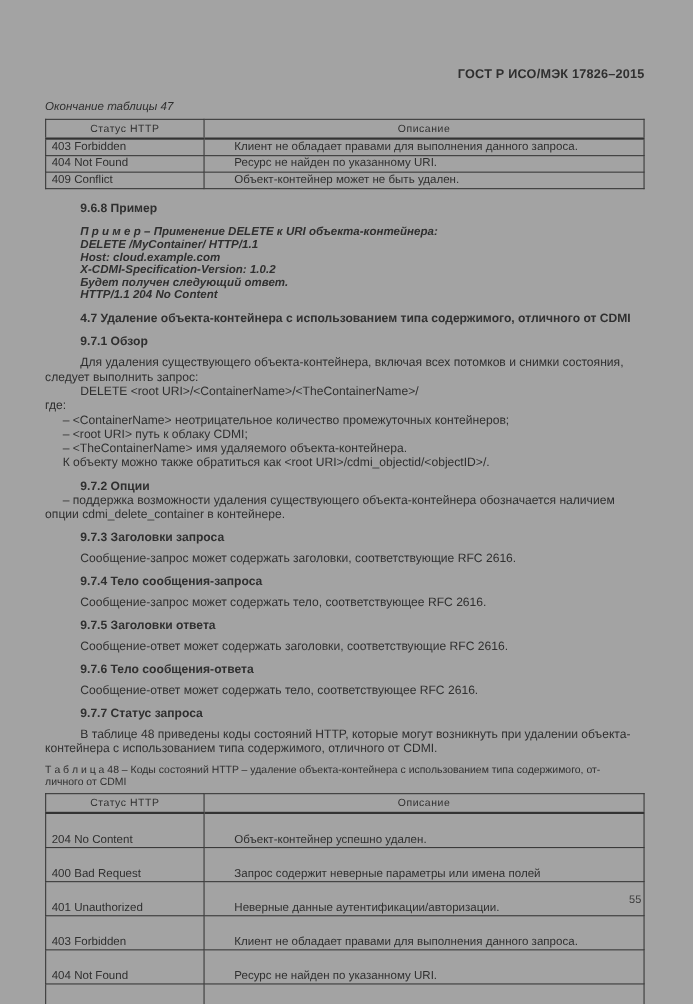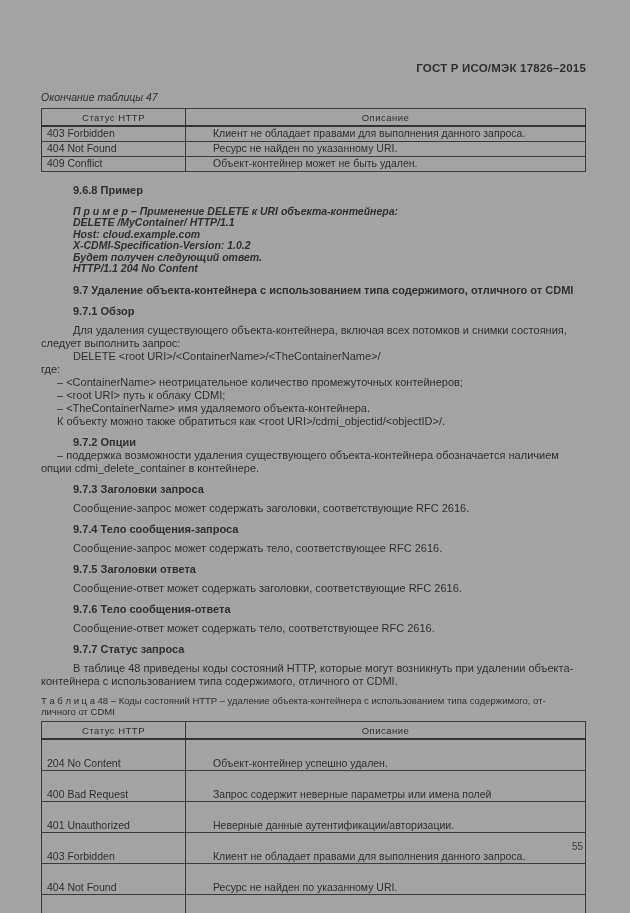--- a/index.html
+++ b/index.html
@@ -70,21 +70,21 @@
   .code-line { text-indent:32px; }
   .no-indent { text-indent:0; }
   .dash-line { text-indent:16px; }
   .tbl48-caption {
     margin-top:7px;
     font-size:9.5px;
     line-height:11px;
   }
   .page-number {
     position:absolute;
-    top:841px; right:47px;
+    top:813px; right:47px;
     font-size:10px;
     color:#3d3d3d;
     margin-left:27px;
   }
 </style>
 </head>
 <body>
 
 <div class="page">
   <div class="content">
@@ -122,21 +122,21 @@
 
     <div class="example">
       <div>П р и м е р  – Применение DELETE к URI объекта-контейнера:</div>
       <div>DELETE /MyContainer/ HTTP/1.1</div>
       <div>Host: cloud.example.com</div>
       <div>X-CDMI-Specification-Version: 1.0.2</div>
       <div>Будет получен следующий ответ.</div>
       <div>HTTP/1.1 204 No Content</div>
     </div>
 
-    <div class="h h-97">9.7 Удаление объекта-контейнера с использованием типа содержимого, отличного от CDMI</div>
+    <div class="h h-97">4.7 Удаление объекта-контейнера с использованием типа содержимого, отличного от CDMI</div>
 
     <div class="h">9.7.1 Обзор</div>
     <div class="para">Для удаления существующего объекта-контейнера, включая всех потомков и снимки состояния, следует выполнить запрос:</div>
     <div class="code-line">DELETE &lt;root URI&gt;/&lt;ContainerName&gt;/&lt;TheContainerName&gt;/</div>
     <div class="no-indent">где:</div>
     <div class="dash-line">– &lt;ContainerName&gt; неотрицательное количество промежуточных контейнеров;</div>
     <div class="dash-line">– &lt;root URI&gt; путь к облаку CDMI;</div>
     <div class="dash-line">– &lt;TheContainerName&gt; имя удаляемого объекта-контейнера.</div>
     <div class="dash-line">К объекту можно также обратиться как &lt;root URI&gt;/cdmi_objectid/&lt;objectID&gt;/.</div>
 

